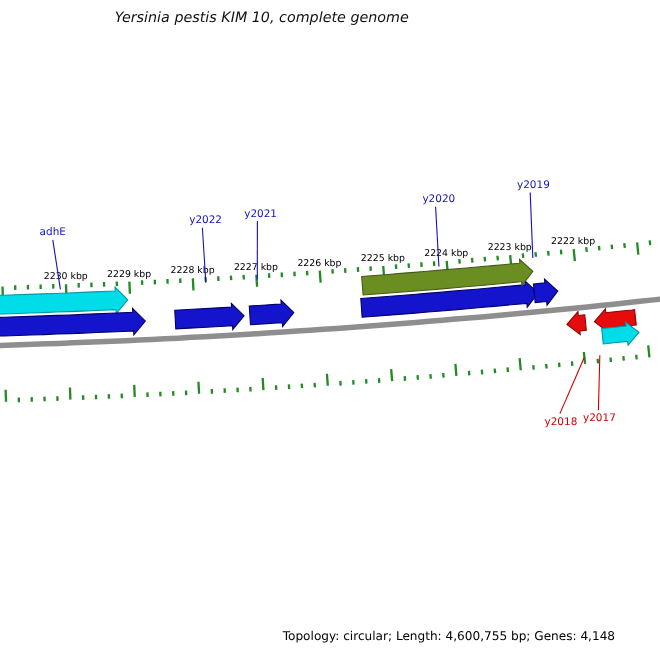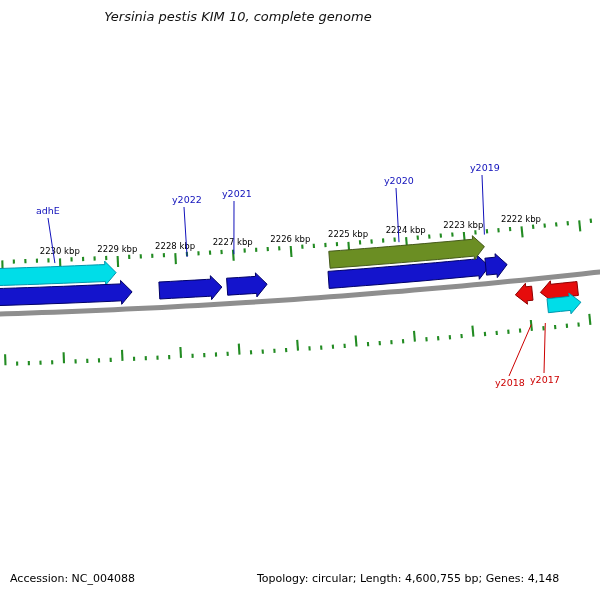--- a/index.html
+++ b/index.html
@@ -156,15 +156,14 @@
         <line x1="396" y1="188" x2="399.0" y2="242.2" stroke="#1111bb" stroke-width="1"></line>
         <text x="384" y="184" font-size="9.5" fill="#1111bb">y2020</text>
         <line x1="482" y1="175" x2="484.4" y2="234.6" stroke="#1111bb" stroke-width="1"></line>
         <text x="470" y="171" font-size="9.5" fill="#1111bb">y2019</text>
         <line x1="509" y1="376" x2="531.3" y2="324.5" stroke="#cc0000" stroke-width="1"></line>
         <text x="495" y="386" font-size="9.5" fill="#cc0000">y2018</text>
         <line x1="544" y1="373" x2="545.3" y2="323.0" stroke="#cc0000" stroke-width="1"></line>
         <text x="530" y="383" font-size="9.5" fill="#cc0000">y2017</text>
       </g>
     </svg>
-  <div class="footer-accession">Accession: NC_004088</div>
   <div class="footer-summary">Topology: circular; Length: 4,600,755 bp; Genes: 4,148</div>
 </div>
 
 </body></html>

